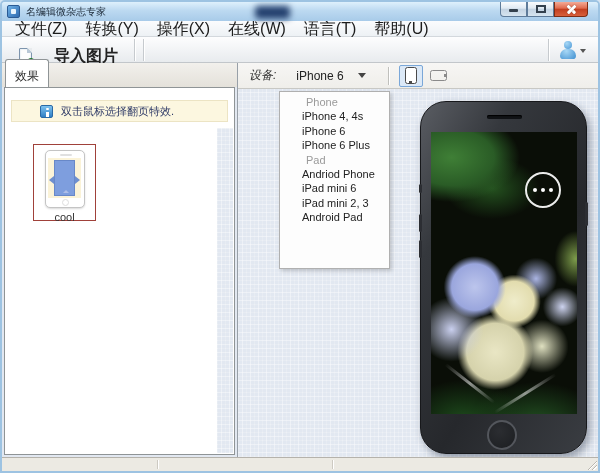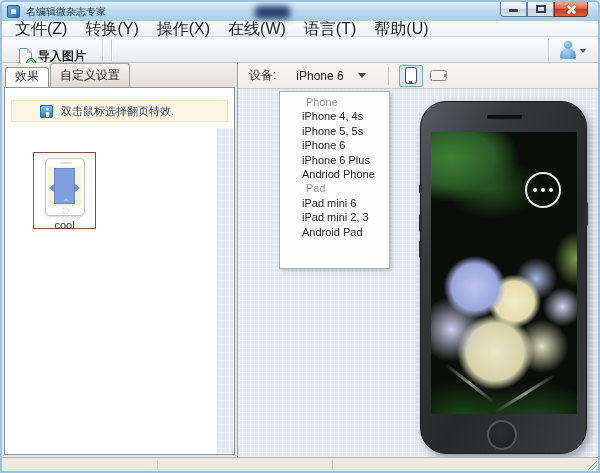--- a/index.html
+++ b/index.html
@@ -36,22 +36,22 @@
   .g-x::before { transform:rotate(45deg); } .g-x::after { transform:rotate(-45deg); }
 
   
   .menubar { height:16px; background:linear-gradient(#fbfcfd,#edf1f5);
     border-bottom:1px solid #d3d8dd; display:flex; align-items:center; padding-left:4px; }
   .menu-item { font-size:16px; color:#1c1c1c; padding:0 9px; line-height:15px; cursor:default; }
 
   
   .toolbar { height:26px; background:linear-gradient(#fdfdfe,#e8ebee);
     border-bottom:1px solid #c2c6ca; display:flex; align-items:center; padding:0 6px; }
-  .tbtn { display:flex; align-items:center; gap:2px; background:transparent; border:none;
-    padding:16px 12px 2px 8px; font-family:inherit; font-size:12px; font-weight:bold; color:#222; cursor:default; }
+  .tbtn { display:flex; align-items:center; gap:18px; background:transparent; border:none;
+    padding:16px 12px 2px 8px; font-family:inherit; font-size:16px; font-weight:bold; color:#222; cursor:default; }
   .tsep { width:1px; height:22px; background:#c6cace; box-shadow:1px 0 0 #fff; margin:0 4px; }
   .tright { margin-left:auto; display:flex; align-items:center; }
 
   .icon { position:relative; width:20px; height:20px; display:inline-block; }
   .page { position:absolute; left:3px; top:1px; width:13px; height:17px; background:#fdfdfd;
     border:1px solid #7d94ad; border-radius:1px; box-shadow:inset 0 0 2px #cfdce8; }
   .page::after { content:""; position:absolute; right:-1px; top:-1px; width:5px; height:5px;
     background:linear-gradient(225deg,#e8ebee 50%,#b9c8d6 50%); }
   .plus-badge { position:absolute; right:0; bottom:-1px; width:10px; height:10px; border-radius:50%;
     background:radial-gradient(circle at 35% 30%,#7fd884,#2f9e3c); border:1px solid #1f7a2b; }
@@ -83,34 +83,34 @@
       repeating-linear-gradient(90deg, rgba(255,255,255,.4) 0 1px, transparent 1px 4px),
       repeating-linear-gradient(0deg, rgba(176,190,212,.22) 0 1px, transparent 1px 8px),
       repeating-linear-gradient(90deg, rgba(176,190,212,.22) 0 1px, transparent 1px 8px); }
 
   .left-panel { position:relative; width:235px; flex:none; }
   .tabstrip { position:absolute; left:0; top:0; right:0; height:24px;
     background:linear-gradient(#f2f0ec,#e4e1da); display:flex; align-items:flex-end; padding-left:3px; }
   .tab { font-size:12px; color:#2b2b2b; padding:3px 9px 3px 9px; margin-right:1px;
     border:1px solid #a5a29b; border-bottom:none; border-radius:3px 3px 0 0;
     background:linear-gradient(#f6f4f0,#ddd9d1); cursor:default; }
-  .tab.active { background:#fff; border-color:#8f9496; position:relative; top:1px; padding-top:0; }
+  .tab.active { background:#fff; border-color:#8f9496; position:relative; top:1px; padding-top:8px; }
   .panel-body { position:absolute; left:2px; right:2px; top:24px; bottom:2px;
     background:#fff; border:1px solid #8f9496; }
   .scroll-strip { position:absolute; top:40px; bottom:1px; right:1px; width:16px; }
 
   .hint { position:absolute; left:6px; top:12px; width:217px; height:22px;
     background:#fcf7e0; border:1px solid #ece4c4; display:flex; align-items:center; gap:8px; padding-left:28px; }
   .hint-icon { position:relative; width:13px; height:13px; border-radius:2px; flex:none;
     background:linear-gradient(#7fc3ef,#2f7fc4); border:1px solid #2a6aa6; }
   .hint-icon::before { content:""; position:absolute; left:5px; top:2px; width:2.5px; height:2.5px; background:#fff; border-radius:50%; }
   .hint-icon::after  { content:""; position:absolute; left:5px; top:6px; width:2.5px; height:5px; background:#fff; }
   .hint-text { font-size:11px; color:#2e3a66; }
 
-  .thumb { position:absolute; text-align:center; cursor:default;margin-top:8px; }
+  .thumb { position:absolute; text-align:center; cursor:default; }
   .thumb.selected { border:1px solid #a0413a; background:#fff; }
   .thumb-cool { left:28px; top:56px; width:63px; height:77px; padding-top:5px; }
   .thumb-normal { left:105px; top:61px; width:58px; height:72px; }
   .mini-phone { position:relative; width:40px; height:58px; margin:0 auto;
     background:#fff; border:1px solid #c4c4c4; border-radius:5px;
     box-shadow:0 1px 2px rgba(0,0,0,.15); }
   .mini-phone::before { content:""; position:absolute; top:2.5px; left:14px; width:12px; height:2px;
     background:#e0e0e0; border-radius:1px; }
   .mini-phone::after { content:""; position:absolute; bottom:1.5px; left:16.5px; width:5px; height:5px;
     border:1px solid #ddd; border-radius:50%; }
@@ -127,21 +127,21 @@
     background:#7e9ede; border-top:1px solid #6888c8; }
   .flip-normal .ar-u { position:absolute; left:13px; top:-6px; width:0; height:0;
     border-left:4px solid transparent; border-right:4px solid transparent; border-bottom:5px solid #6e8fd0; }
   .flip-normal .nub-b2 { position:absolute; left:13px; bottom:3px; width:7px; height:2px; background:#aebee8; }
   .thumb-label { font-size:11px; color:#333; margin-top:3px; }
 
   .right-panel { position:relative; flex:1; border-left:1px solid #98a0a8; }
   .device-bar { position:absolute; left:0; right:0; top:0; height:26px;
     background:linear-gradient(#f7f6f4,#efeeea); border-bottom:1px solid #c8c8c4;
     display:flex; align-items:center; padding-left:11px; }
-  .device-label { font-size:12px; color:#333; }
+  .device-label { font-size:12px; color:#333;font-style:italic; }
   .device-combo { display:flex; align-items:center; gap:14px; margin-left:14px; padding:2px 6px; cursor:default; }
   .device-value { font-size:12px; color:#222; }
   .combo-caret { width:0; height:0; border-left:4px solid transparent; border-right:4px solid transparent;
     border-top:5px solid #444; }
   .vsep { width:1px; height:18px; background:#c0c0bc; box-shadow:1px 0 0 #fff; margin:0 10px 0 16px; }
   .orient { position:relative; width:24px; height:22px; display:flex; align-items:center; justify-content:center;
     margin-right:4px; cursor:default; }
   .orient.selected { border:1px solid #7aa7d8; background:#dcE9f7; border-radius:2px; }
   .glyph-portrait { width:12px; height:17px; border:1.5px solid #4a4a4a; border-radius:2.5px; position:relative; background:#fff; }
   .glyph-portrait::after { content:""; position:absolute; left:3.5px; bottom:0.5px; width:3px; height:1.5px; background:#4a4a4a; }
@@ -250,21 +250,20 @@
         <span class="user-caret"></span>
       </div>
     </div>
   </div>
 
   <div class="main">
 
     <div class="left-panel">
       <div class="tabstrip">
         <div class="tab active">效果</div>
-        <div class="tab">自定义设置</div>
       </div>
       <div class="panel-body">
         <div class="hint">
           <span class="hint-icon"></span>
           <span class="hint-text">双击鼠标选择翻页特效.</span>
         </div>
 
         <div class="thumb selected thumb-cool">
           <div class="mini-phone">
             <div class="mini-screen">
@@ -297,25 +296,24 @@
         <div class="orient">
           <div class="glyph-landscape"></div>
         </div>
       </div>
 
       <div class="canvas tex">
 
         <div class="dropdown">
           <div class="dd-row hdr">Phone</div>
           <div class="dd-row">iPhone 4, 4s</div>
-          <div class="dd-row">iPhone 5, 5s</div>
           <div class="dd-row">iPhone 6</div>
           <div class="dd-row">iPhone 6 Plus</div>
+          <div class="dd-row hdr">Pad</div>
           <div class="dd-row">Andriod Phone</div>
-          <div class="dd-row hdr">Pad</div>
           <div class="dd-row">iPad mini 6</div>
           <div class="dd-row">iPad mini 2, 3</div>
           <div class="dd-row">Android Pad</div>
         </div>
 
         <div class="phone">
           <div class="speaker"></div>
           <div class="side-nub nub1"></div>
           <div class="side-nub nub2"></div>
           <div class="side-nub nub3"></div>

